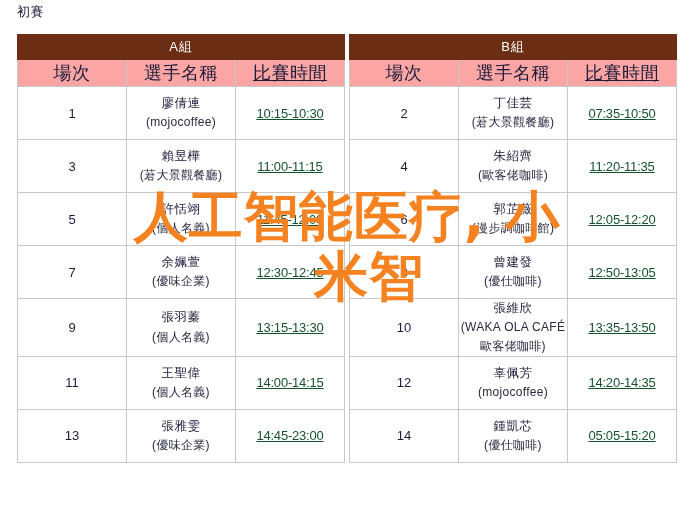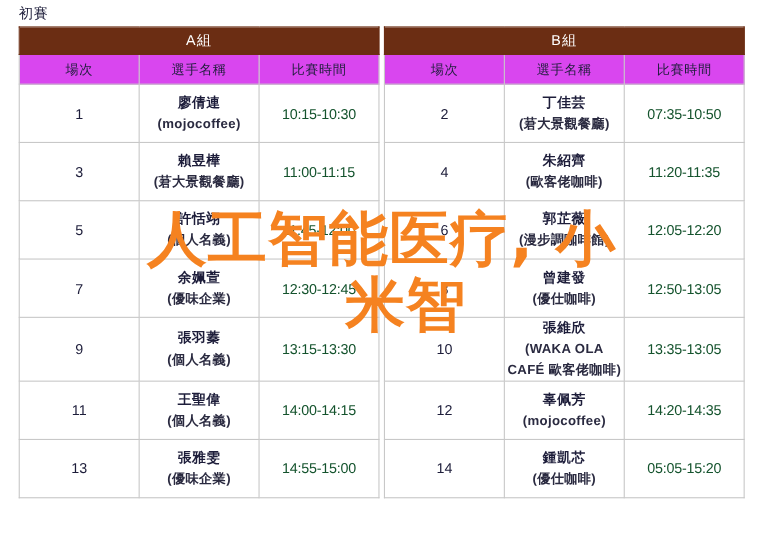--- a/index.html
+++ b/index.html
@@ -22,21 +22,21 @@
     width: 694px;
     height: 509px;
     box-sizing: border-box;
     padding: 0;
   }
 
   .page-title {
     font-size: 13px;
     line-height: 16px;
     color: #1d1d3a;
-    margin: 4px 0 4px 17px;
+    margin: 4px 0 14px 17px;
     font-weight: normal;
     letter-spacing: 0.5px;
   }
 
   .sched-table {
     border-collapse: collapse;
     table-layout: fixed;
     width: 660px;
     margin-left: 17px;
     font-size: 12px;
@@ -64,55 +64,53 @@
   .gap-col {
     border-top: none !important;
     border-bottom: none !important;
     border-left: none !important;
     border-right: none !important;
     background: #ffffff;
     width: 4px;
   }
 
   .col-head {
-    background: #d946ef;
+    background: #fca5a5;
     color: #1d1d3a;
     height: 26px;
-    font-size: 12px;
+    font-size: 18px;
     letter-spacing: 0.5px;
   }
 
   .c-match  { width: 42px; }
   .c-name   { width: 195px; }
-  .c-time   { width: 85px; }
+  .c-time   { width: 85px; text-decoration: underline; }
 
   .body-row td { height: 52px; }
 
   .cell-num {
     font-size: 13px;
     color: #1d1d3a;
   }
 
   .cell-name {
     line-height: 1.55;
     padding: 4px 2px;
   }
   .cell-name .player {
     display: block;
     font-size: 12.5px;
     color: #1d1d3a;
     letter-spacing: 0.5px;
-    font-weight: bold;
   }
   .cell-name .team {
     display: block;
     font-size: 12px;
     color: #2a2a40;
     letter-spacing: 0.3px;
-    font-weight: bold;
   }
 
   .cell-time {
     font-size: 13px;
     color: #14532d;
     letter-spacing: -0.2px;
     white-space: nowrap;
   }
 
   
@@ -231,21 +229,21 @@
             <span class="player">張羽蓁</span>
             <span class="team">(個人名義)</span>
           </td>
           <td class="c-time cell-time">13:15-13:30</td>
           <td class="gap-col"></td>
           <td class="c-match cell-num">10</td>
           <td class="c-name cell-name">
             <span class="player">張維欣</span>
             <span class="team">(WAKA OLA CAFÉ 歐客佬咖啡)</span>
           </td>
-          <td class="c-time cell-time">13:35-13:05</td>
+          <td class="c-time cell-time">13:35-13:50</td>
         </tr>
         <tr class="body-row">
           <td class="c-match cell-num">11</td>
           <td class="c-name cell-name">
             <span class="player">王聖偉</span>
             <span class="team">(個人名義)</span>
           </td>
           <td class="c-time cell-time">14:00-14:15</td>
           <td class="gap-col"></td>
           <td class="c-match cell-num">12</td>
@@ -254,21 +252,21 @@
             <span class="team">(mojocoffee)</span>
           </td>
           <td class="c-time cell-time">14:20-14:35</td>
         </tr>
         <tr class="body-row">
           <td class="c-match cell-num">13</td>
           <td class="c-name cell-name">
             <span class="player">張雅雯</span>
             <span class="team">(優味企業)</span>
           </td>
-          <td class="c-time cell-time">14:55-15:00</td>
+          <td class="c-time cell-time">14:45-23:00</td>
           <td class="gap-col"></td>
           <td class="c-match cell-num">14</td>
           <td class="c-name cell-name">
             <span class="player">鍾凱芯</span>
             <span class="team">(優仕咖啡)</span>
           </td>
           <td class="c-time cell-time">05:05-15:20</td>
         </tr>
       </tbody>
   </table>

